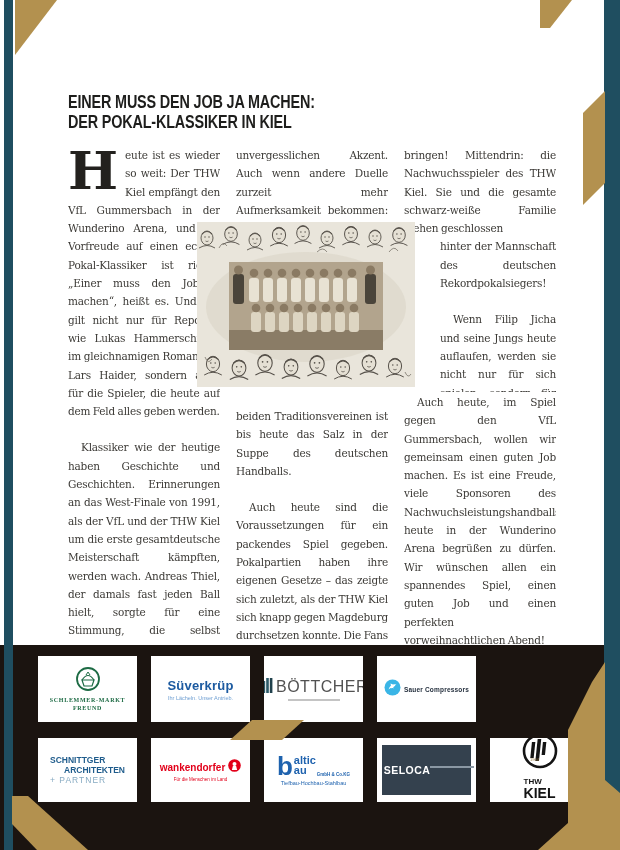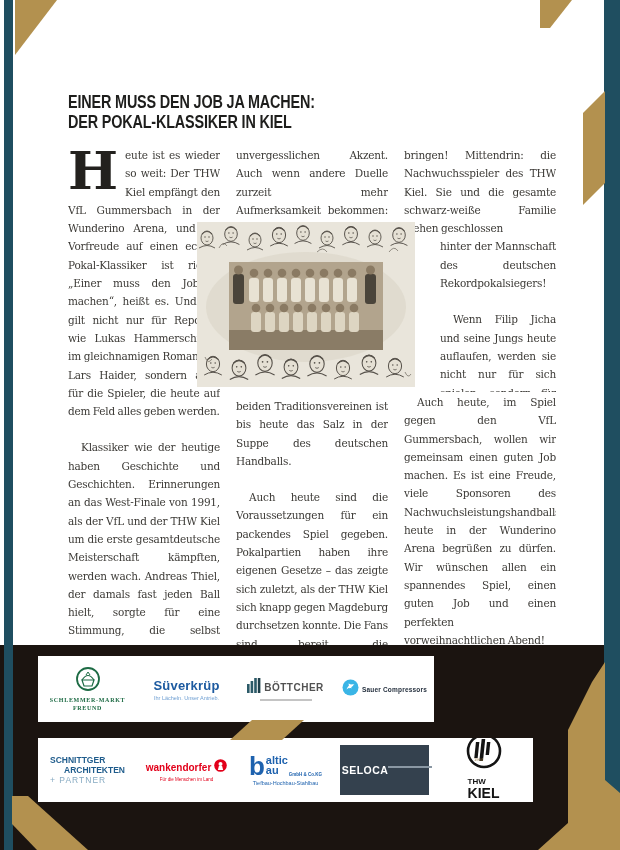--- a/index.html
+++ b/index.html
@@ -15,40 +15,40 @@
     font-family:"Liberation Sans",sans-serif;font-weight:800;font-size:18px;line-height:20px;
     letter-spacing:-0.2px;transform:scaleX(0.8);transform-origin:left top;white-space:nowrap;}
   .column{position:absolute;z-index:5;width:152px;color:#3c3a36;font-size:10.5px;
     line-height:18.3px;text-align:justify;letter-spacing:-0.2px;word-spacing:-0.6px;overflow:hidden;}
   .column p{margin:0;}
   .para-cont{margin:0;}
   .para-indent{text-indent:13px;margin-top:18px !important;}
   .wrap-indent{margin-left:36px !important;}
   .col-1{left:68px;top:146px;height:500px;}
   .col-2-top{left:236px;top:146px;height:76px;}
-  .col-2-bottom{left:236px;top:397px;height:252px;}
+  .col-2-bottom{left:236px;top:407px;height:252px;}
   .col-3-top{left:404px;top:146px;height:246px;}
   .col-3-bottom{left:404px;top:393px;height:252px;}
   .dropcap{float:left;font-family:"DejaVu Serif",serif;font-weight:bold;color:#23211e;
     font-size:53px;line-height:44px;padding:2px 7px 0 0;letter-spacing:0;}
   
   .team-image{position:absolute;left:197px;top:222px;width:218px;height:165px;z-index:6;}
   
-  .sponsor-row{position:absolute;left:38px;display:flex;z-index:10;}
+  .sponsor-row{position:absolute;left:38px;display:flex;gap:14px;z-index:10;}
   .row-1{top:656px;}
   .row-2{top:738px;}
   .sponsor-card{background:#fff;width:99px;height:66px;display:flex;flex-direction:column;
     align-items:center;justify-content:center;font-family:"Liberation Sans",sans-serif;overflow:hidden;}
   .row-2 .sponsor-card{height:64px;}
   .logo-row{display:flex;align-items:center;gap:3px;}
   .schlemmer-line{font-family:"Liberation Serif",serif;font-weight:700;font-size:6px;
     letter-spacing:.7px;color:#1d6b44;text-align:center;line-height:8px;}
   .suever-word{font-weight:700;font-size:13px;color:#1c5aa0;letter-spacing:.2px;}
   .suever-tag{font-size:5.5px;color:#6f9fd2;margin-top:2px;}
-  .boettcher-word{font-weight:700;font-size:10px;color:#525252;letter-spacing:.5px;}
+  .boettcher-word{font-weight:400;font-size:16px;color:#525252;letter-spacing:.5px;}
   .tagline-bar{height:2px;background:#c4c4c4;margin-top:2px;}
   .kts-word{font-weight:900;font-style:italic;font-size:16px;color:#d2291f;letter-spacing:1.5px;}
   .sauer-word{font-weight:800;font-size:6.5px;color:#26313f;letter-spacing:.2px;}
   .schnittger{font-weight:800;font-size:8.5px;color:#1f5c8c;line-height:10px;}
   .schnittger .l2{margin-left:14px;}
   .schnittger .l3{font-weight:400;color:#86aac2;letter-spacing:1px;margin-left:0;}
   .wank-word{font-weight:800;font-size:10px;color:#e2001a;}
   .wank-tag{font-size:4.5px;color:#e2001a;margin-top:1px;}
   .baltic-b{font-weight:900;font-size:26px;color:#1e62ae;line-height:22px;}
   .baltic-col{display:flex;flex-direction:column;font-weight:900;color:#1e62ae;font-size:11px;line-height:10px;}

